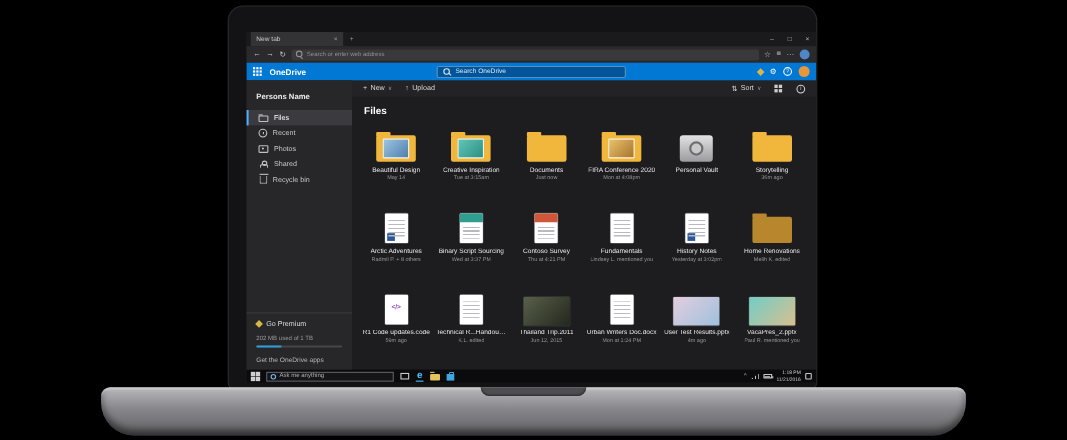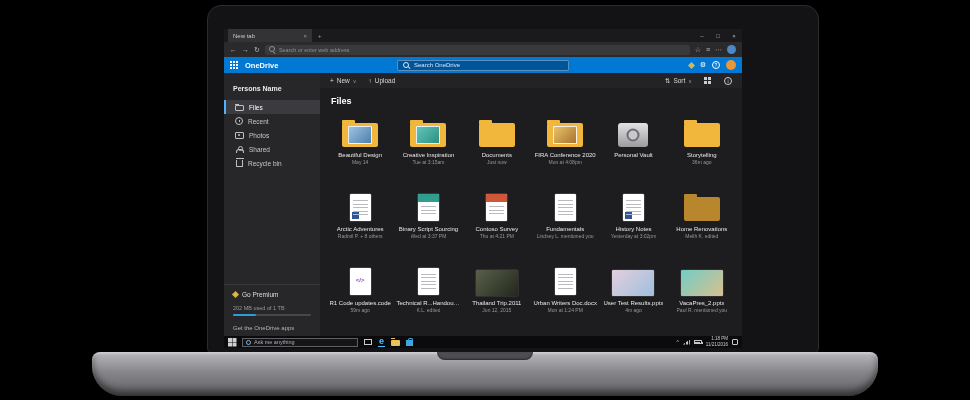--- a/index.html
+++ b/index.html
@@ -1,20 +1,20 @@
 <!DOCTYPE html>
 <html><head>
 <meta charset="utf-8">
 <style>
   *{margin:0;padding:0;box-sizing:border-box}
   body{background:#000;font-family:"Liberation Sans",sans-serif}
   .stage{position:relative;width:970px;height:400px;background:#000;overflow:hidden}
 
   
-  .bezel{position:absolute;left:207px;top:5px;width:612px;height:349px;background:#131315;
+  .bezel{position:absolute;left:207px;top:5px;width:536px;height:349px;background:#131315;
          border:1px solid #2c2c2f;border-radius:14px 14px 6px 6px}
   .base{position:absolute;left:92px;top:352px;width:786px;height:44px;
         background:linear-gradient(180deg,#b9b9bd,#87878b 45%,#616165);
         border-radius:8px 8px 30px 30px;
         box-shadow:inset 0 2px 2px rgba(255,255,255,.35), inset 0 -5px 7px rgba(0,0,0,.5)}
   .notch{position:absolute;left:50%;transform:translateX(-50%);top:0;width:96px;height:8px;
          background:#4e4e52;border-radius:0 0 12px 12px;box-shadow:inset 0 -1px 2px rgba(0,0,0,.5)}
 
   
   .screen{position:absolute;left:16px;top:23px;width:518px;height:319px;background:#1e1e20;

